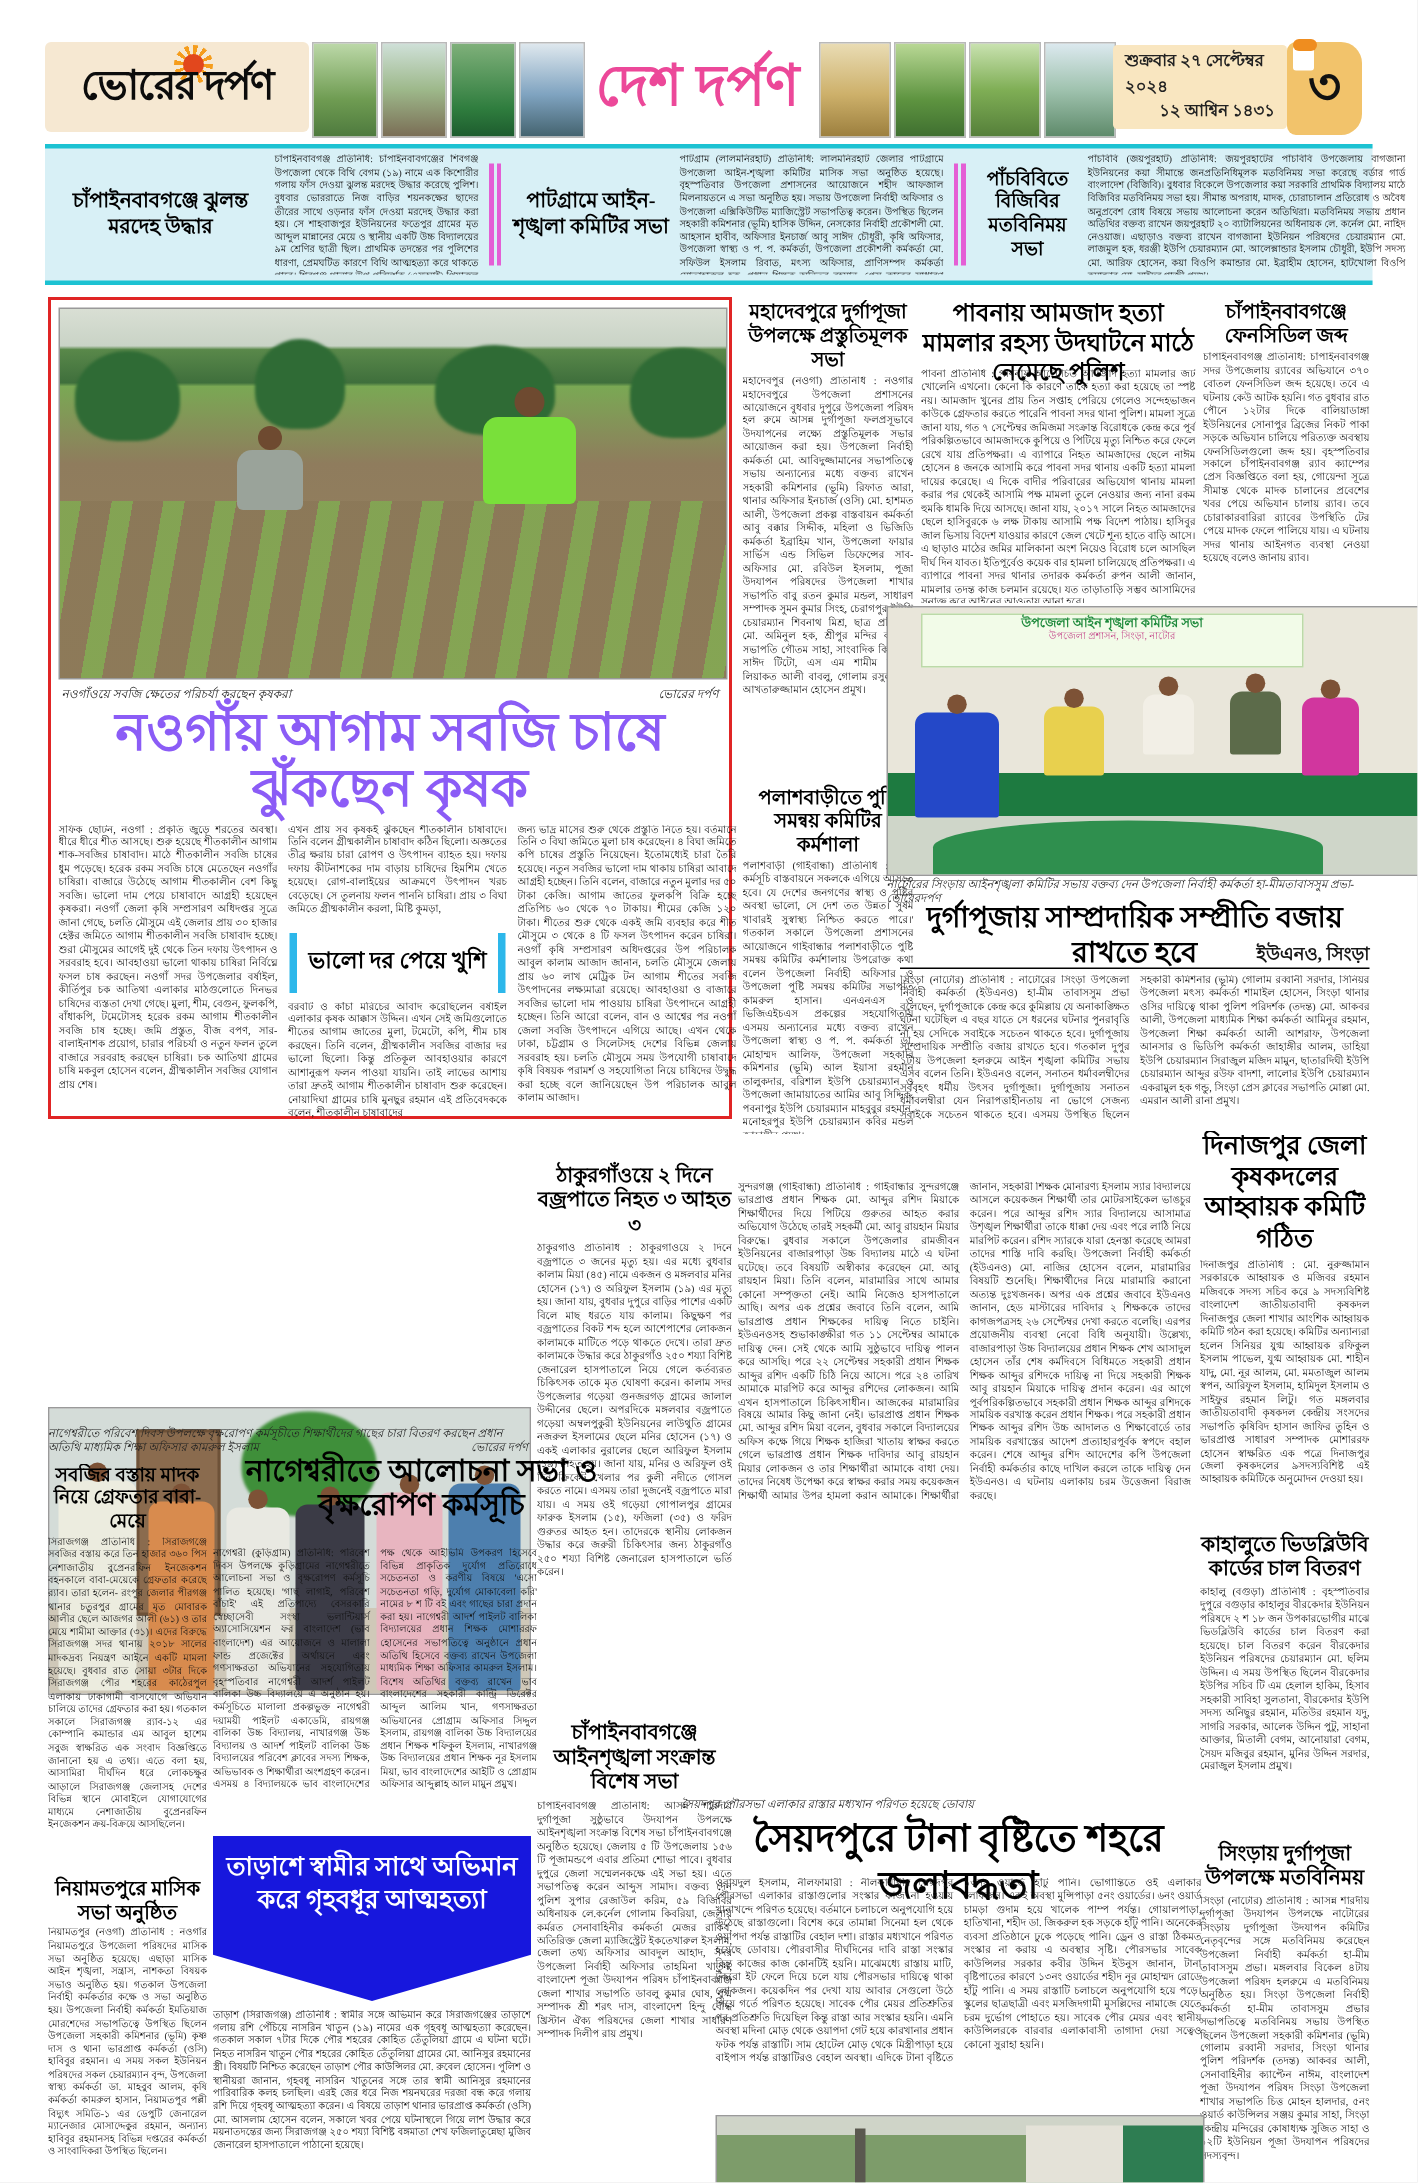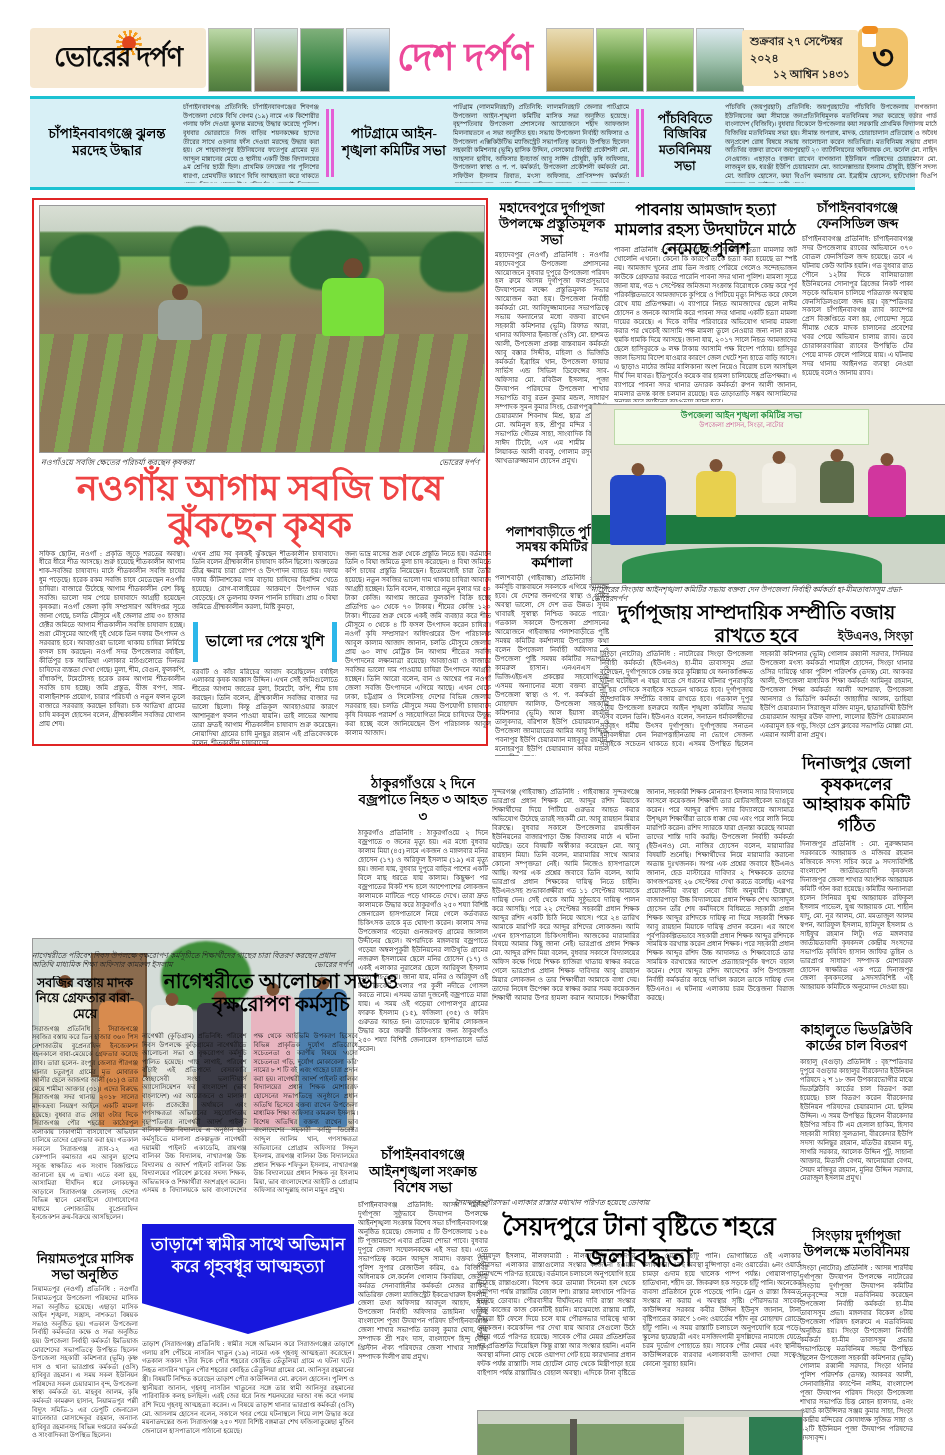--- a/index.html
+++ b/index.html
@@ -41,21 +41,21 @@
   .main-box{left:32px;top:198px;width:456px;height:548px;border:2.5px solid #e02525;box-sizing:border-box;padding:5px;}
   .farm-photo{position:relative;width:444px;height:246px;overflow:hidden;border:1px solid #999;
     background:linear-gradient(180deg,#d9dfd4 0%,#c9d3c6 10%,#59884a 11%,#3f6f3c 20%,#7aa854 21%,#8f7c5d 42%,#97835f 100%);}
   .rows{position:absolute;left:0;top:52%;width:100%;height:48%;
     background:repeating-linear-gradient(100deg,#7fb050 0 14px,#8a7757 14px 34px);opacity:.75;}
   .banana{position:absolute;width:70px;height:60px;border-radius:50% 50% 40% 40%;background:#2f6b35;filter:blur(1px);}
   .farmer{position:absolute;}
   .farmer .head{width:16px;height:16px;border-radius:50%;background:#6e4a30;margin:0 auto;}
   .farmer .torso{width:44px;height:40px;border-radius:10px 10px 4px 4px;}
   .cap-row{display:flex;justify-content:space-between;font-size:8px;font-style:italic;color:#222;padding:3px 2px 2px 2px;}
-  .main-head{font-size:35px;font-weight:bold;color:#ef4444;text-align:center;line-height:1.05;
+  .main-head{font-size:35px;font-weight:bold;color:#8b5cf6;text-align:center;line-height:1.05;
              text-shadow:0 0 1px #fff;}
   .main-art{display:flex;gap:7px;margin-top:5px;height:208px;}
   .main-art .c{width:146px;flex:none;}
   .pullquote{display:flex;align-items:center;justify-content:center;gap:8px;margin:6px 0;}
   .pq-bar{width:5px;height:40px;background:#2db7ea;flex:none;}
   .pq-text{font-size:15px;font-weight:bold;text-align:center;line-height:1.15;color:#000;}
   
   .photo{position:relative;overflow:hidden;border:1px solid #9a9a9a;}
   .meeting-photo{background:linear-gradient(180deg,#e9e6da 0 62%,#1d7a40 62% 78%,#cfd6c9 78% 100%);}
   .banner{position:absolute;left:6%;top:4px;width:70%;height:34px;background:#f2fbe8;border:1px solid #bcd9a8;

